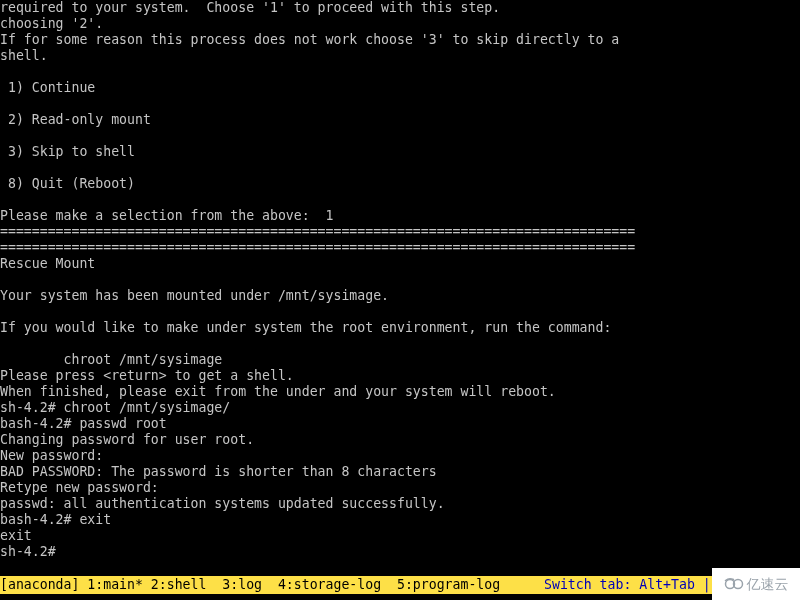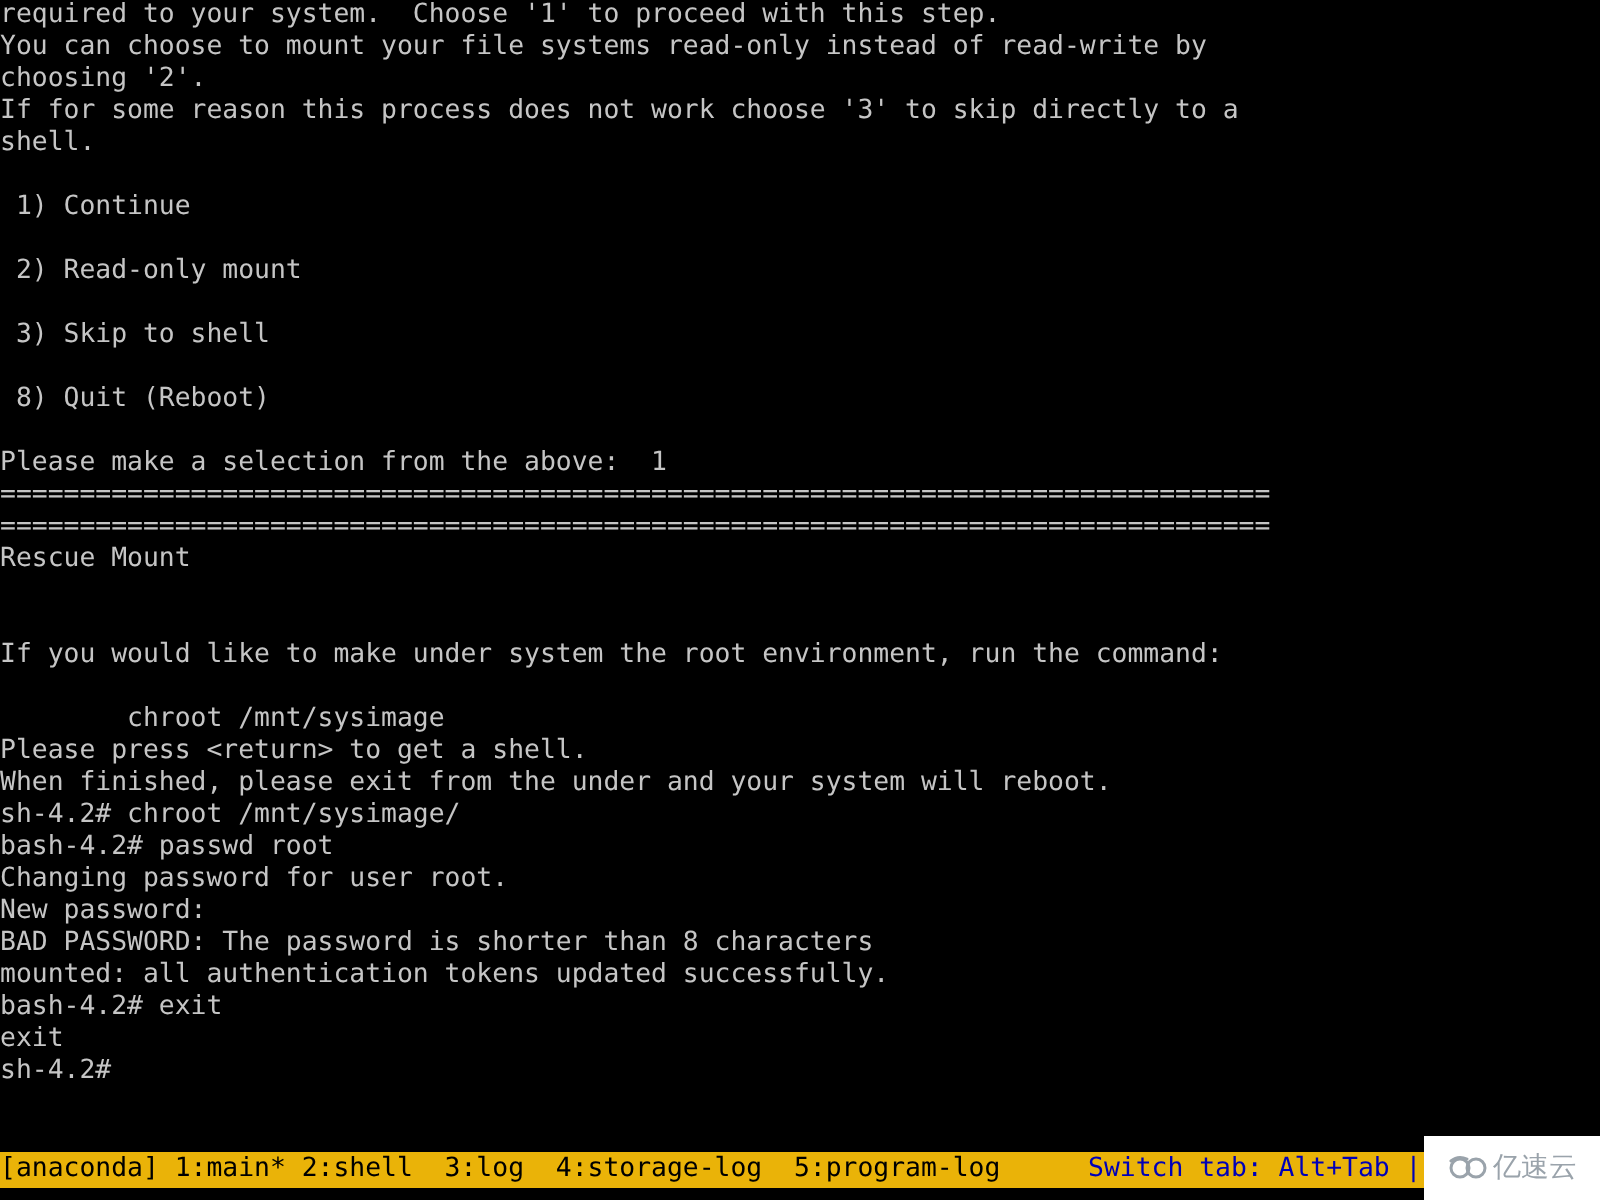--- a/index.html
+++ b/index.html
@@ -38,21 +38,21 @@
   .line.blank {
     color: transparent;
   }
   
   #statusbar {
     position: absolute;
     left: 0;
     top: 576px;
     width: 800px;
     height: 18px;
-    background: #eab308;
+    background: #fde047;
     white-space: pre;
     font-size: 13.2px;
     line-height: 18px;
     font-family: "DejaVu Sans Mono", "Liberation Mono", monospace;
     overflow: hidden;
   }
   #statusbar .status-left {
     position: absolute;
     left: 0;
     top: 0;
@@ -101,50 +101,51 @@
     line-height: 1;
   }
 </style>
 </head>
 <body>
 
 <div id="screen">
 
   <div id="console">
     <span class="line">required to your system.  Choose '1' to proceed with this step.</span>
-    <span class="line">You can choose to mount your file systems read-only instead of read-write by</span>
     <span class="line">choosing '2'.</span>
     <span class="line">If for some reason this process does not work choose '3' to skip directly to a</span>
     <span class="line">shell.</span>
     <span class="line blank"></span>
     <span class="line"> 1) Continue</span>
     <span class="line blank"></span>
     <span class="line"> 2) Read-only mount</span>
     <span class="line blank"></span>
     <span class="line"> 3) Skip to shell</span>
     <span class="line blank"></span>
     <span class="line"> 8) Quit (Reboot)</span>
     <span class="line blank"></span>
     <span class="line">Please make a selection from the above:  1</span>
     <span class="line">================================================================================</span>
     <span class="line">================================================================================</span>
     <span class="line">Rescue Mount</span>
     <span class="line blank"></span>
+    <span class="line">Your system has been mounted under /mnt/sysimage.</span>
     <span class="line blank"></span>
     <span class="line">If you would like to make under system the root environment, run the command:</span>
     <span class="line blank"></span>
     <span class="line">        chroot /mnt/sysimage</span>
     <span class="line">Please press &lt;return&gt; to get a shell.</span>
     <span class="line">When finished, please exit from the under and your system will reboot.</span>
     <span class="line">sh-4.2# chroot /mnt/sysimage/</span>
     <span class="line">bash-4.2# passwd root</span>
     <span class="line">Changing password for user root.</span>
     <span class="line">New password:</span>
     <span class="line">BAD PASSWORD: The password is shorter than 8 characters</span>
-    <span class="line">mounted: all authentication tokens updated successfully.</span>
+    <span class="line">Retype new password:</span>
+    <span class="line">passwd: all authentication systems updated successfully.</span>
     <span class="line">bash-4.2# exit</span>
     <span class="line">exit</span>
     <span class="line">sh-4.2#</span>
   </div>
 
   <div id="statusbar">
     <span class="status-left">[anaconda] 1:main* 2:shell  3:log  4:storage-log  5:program-log</span>
     <span class="status-right">Switch tab: Alt+Tab | Help: F1</span>
   </div>
 

